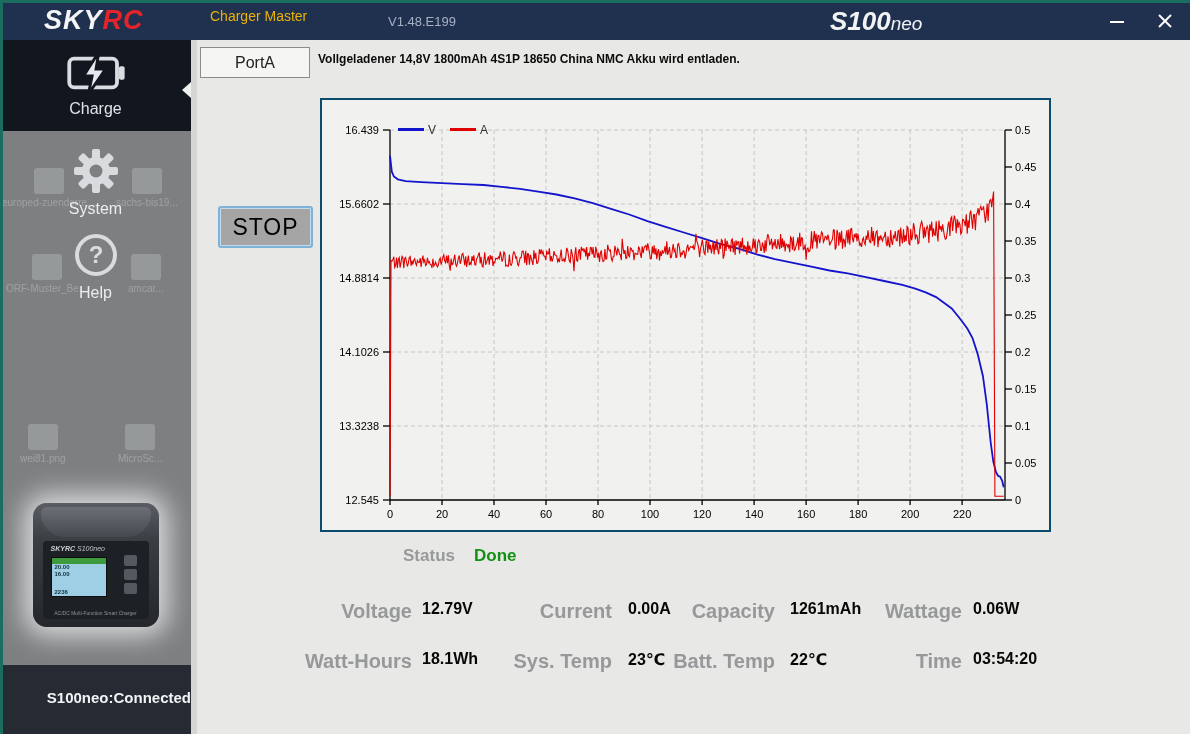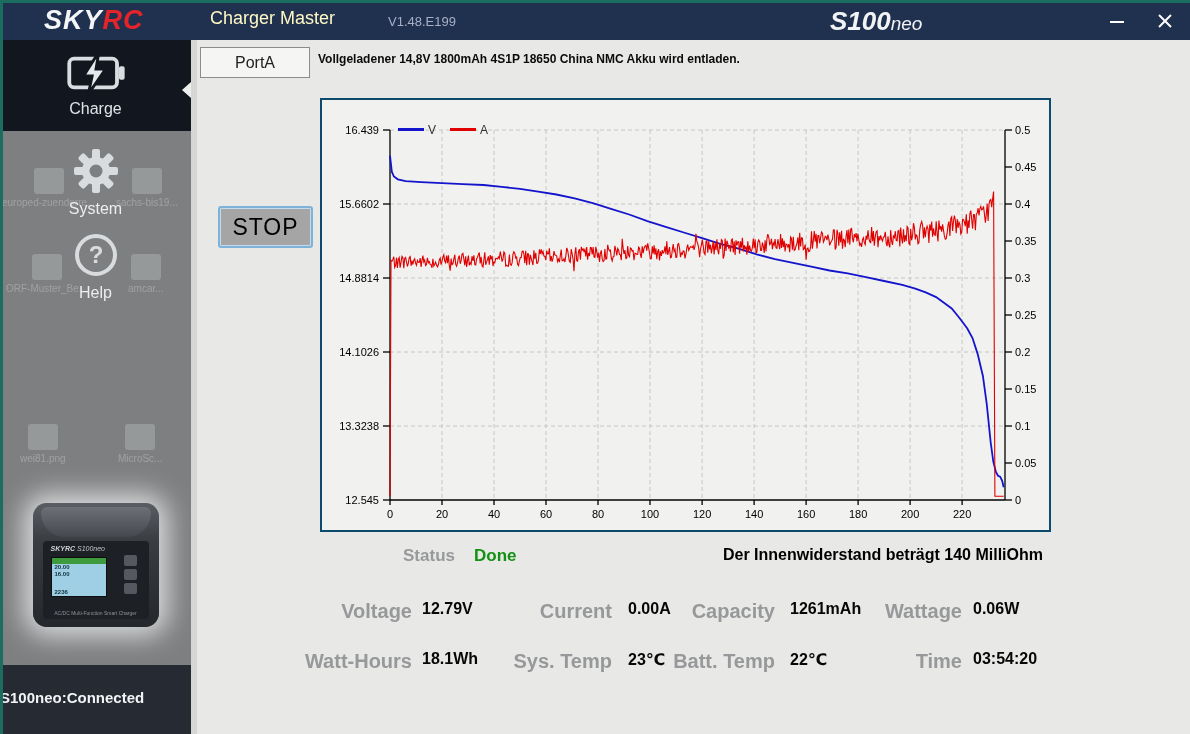--- a/index.html
+++ b/index.html
@@ -6,21 +6,21 @@
     font-family:"Liberation Sans","DejaVu Sans",sans-serif;}
   .window{position:relative;width:1190px;height:734px;background:#e8e8e6;overflow:hidden;padding-left:22px;}
   .edge-top{position:absolute;left:0;top:0;width:1190px;height:3px;background:#1b6e5f;z-index:50;}
   .edge-left{position:absolute;left:0;top:0;width:3px;height:734px;background:#1b6e5f;z-index:50;}
 
   
   .titlebar{position:absolute;left:0;top:0;width:1190px;height:40px;background:#20304f;}
   .logo{position:absolute;left:44px;top:5px;font-size:27px;font-weight:bold;font-style:italic;letter-spacing:1px;}
   .logo .sky{color:#f4f5f7;}
   .logo .rc{color:#e3242b;}
-  .app-title{position:absolute;left:210px;top:8px;font-size:18px;color:#fef9c3;}
+  .app-title{position:absolute;left:210px;top:8px;font-size:14px;color:#eab308;}
   .app-version{position:absolute;left:388px;top:14px;font-size:13px;color:#a7b0c4;}
   .model-logo{position:absolute;left:830px;top:6px;color:#f2f3f5;font-style:italic;}
   .model-logo .m1{font-size:26px;font-weight:bold;}
   .model-logo .m2{font-size:19px;}
   .win-btn{position:absolute;top:8px;width:34px;height:26px;display:flex;align-items:center;justify-content:center;cursor:pointer;}
   .win-btn.min{left:1100px;}
   .win-btn.close{left:1148px;}
 
   
   .sidebar{position:absolute;left:0;top:40px;width:191px;height:694px;background:#7d7f80;overflow:hidden;}
@@ -49,21 +49,21 @@
   .dev-brand{font-size:7px;color:#d0d4d9;font-weight:bold;font-style:italic;text-align:left;padding:4px 0 0 8px;}
   .dev-brand .dm{font-weight:normal;color:#bfc4c9;}
   .dev-screen{position:absolute;left:8px;top:16px;width:54px;height:38px;background:#9ecfe4;border:1px solid #0c0e10;}
   .dev-screen .bar{height:6px;background:#3d9a3d;}
   .dev-screen .num{font-size:6px;color:#12303c;line-height:7px;padding-left:3px;font-weight:bold;}
   .dev-screen .num2{font-size:6px;color:#12303c;position:absolute;left:3px;bottom:1px;font-weight:bold;}
   .dev-btns{position:absolute;right:10px;top:14px;width:16px;height:44px;}
   .dev-btn{width:13px;height:11px;background:#55595f;margin:0 auto 3px auto;border-radius:2px;}
   .dev-caption{position:absolute;left:0;bottom:3px;width:100%;font-size:5px;color:#8e9298;text-align:center;}
   .connbar{position:absolute;left:0;top:625px;width:191px;height:69px;background:#262b33;}
-  .connbar span{display:block;text-align:left;margin-top:24px;font-size:15px;font-weight:bold;color:#f2f3f4;}
+  .connbar span{display:block;text-align:right;margin-top:24px;font-size:15px;font-weight:bold;color:#f2f3f4;}
 
   
   .content{position:absolute;left:191px;top:40px;width:999px;height:694px;background:#e8e8e6;}
   .content-strip{position:absolute;left:0;top:0;width:6px;height:694px;background:#d6d6d4;}
   .tab{position:absolute;left:9px;top:7px;width:108px;height:29px;background:#f5f5f3;border:1px solid #8c8c8c;
     font-size:16px;color:#222;display:flex;align-items:center;justify-content:center;cursor:pointer;}
   .headline{position:absolute;left:127px;top:12px;font-size:12px;font-weight:bold;color:#0b0b0b;white-space:nowrap;}
   .profile-box{position:absolute;left:23px;top:57px;width:100px;height:100px;border:1px solid #222;
     text-align:center;font-size:13px;font-weight:bold;color:#4a4c4e;line-height:19px;padding-top:13px;box-sizing:content-box;}
   .stop{position:absolute;left:27px;top:166px;width:95px;height:42px;background:#a5a5a5;
@@ -309,21 +309,20 @@
             <rect x="76" y="28" width="26" height="3" fill="#1414cc"></rect>
             <text x="106" y="34">V</text>
             <rect x="128" y="28" width="26" height="3" fill="#e00000"></rect>
             <text x="158" y="34">A</text>
           </g>
         </svg></div>
 
     <div class="statusrow">
       <span class="slabel">Status</span>
       <span class="sval">Done</span>
-      <span class="resist">Der Innenwiderstand beträgt 140 MilliOhm</span>
     </div>
 
     <div class="stat-label r1 lc1">Voltage</div>
     <div class="stat-value r1 vc1">12.79V</div>
     <div class="stat-label r1 lc2">Current</div>
     <div class="stat-value r1 vc2">0.00A</div>
     <div class="stat-label r1 lc3">Capacity</div>
     <div class="stat-value r1 vc3">1261mAh</div>
     <div class="stat-label r1 lc4">Wattage</div>
     <div class="stat-value r1 vc4">0.06W</div>

